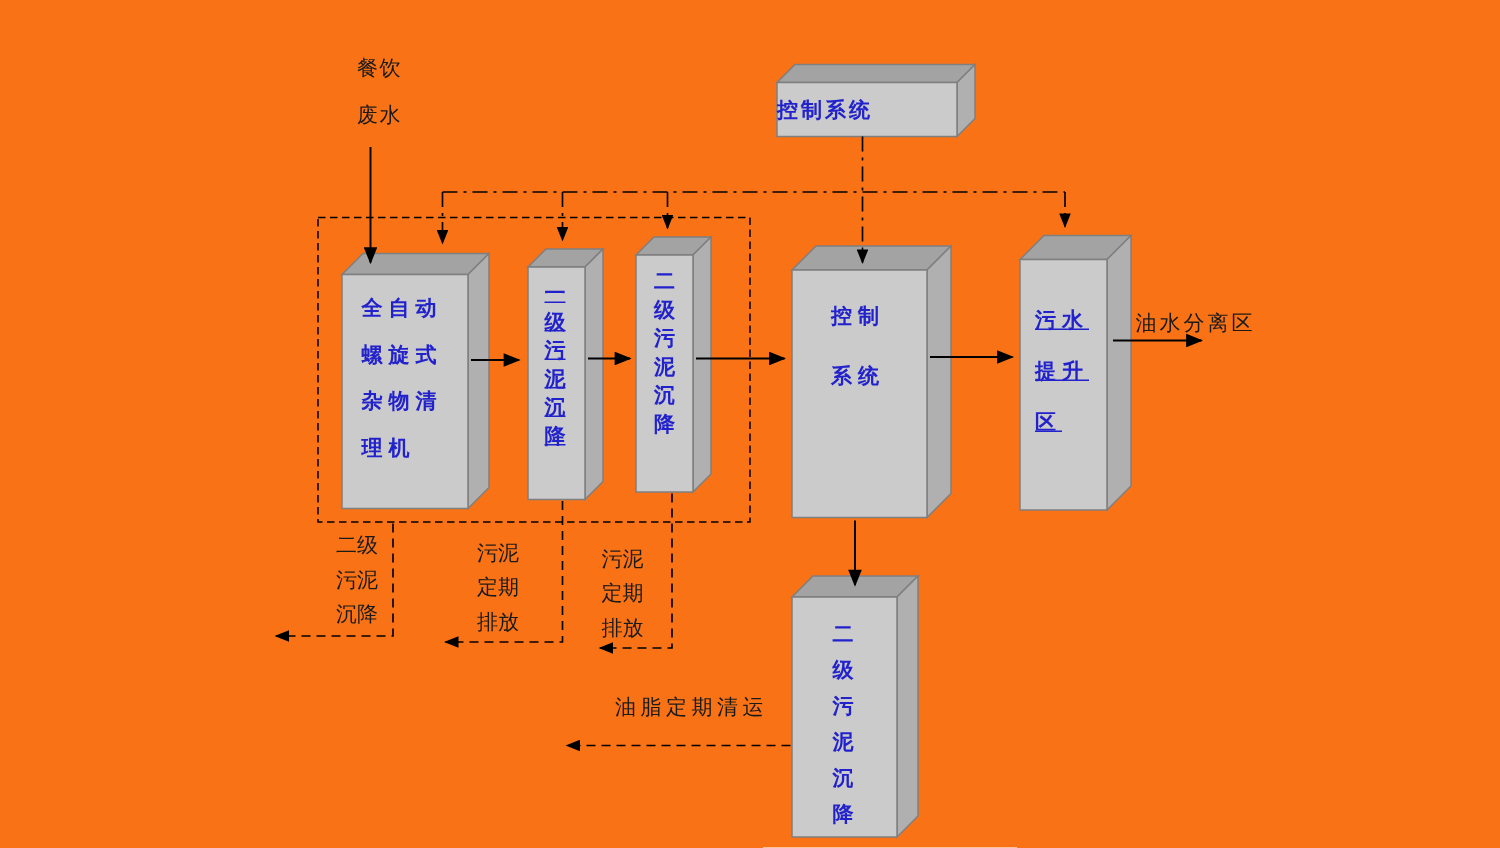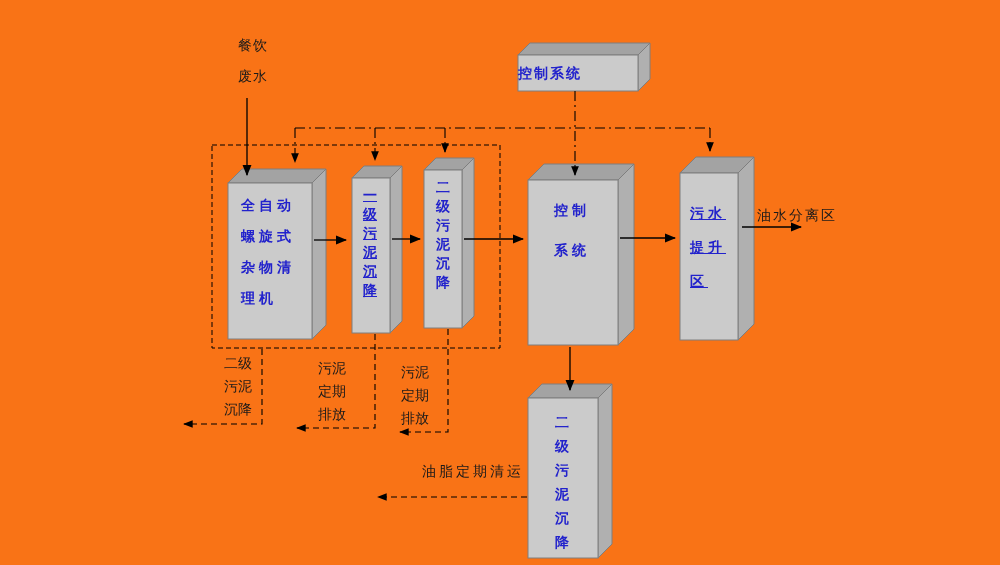--- a/index.html
+++ b/index.html
@@ -23,21 +23,21 @@
   .lbl-b1    { left:241px; top:190px; width:58px;  line-height:31px; letter-spacing:4px; }
   .lbl-b2    { left:363px; top:186px; width:16px;  line-height:19px;text-decoration:underline; }
   .lbl-b3    { left:435px; top:178px; width:16px;  line-height:19px;text-align:center; }
   .lbl-b4    { left:554px; top:190px; width:38px;  line-height:40px; letter-spacing:4px; }
   .lbl-b5    { left:690px; top:196px; width:38px;  line-height:34px; letter-spacing:4px;text-decoration:underline; }
   .lbl-b6    { left:555px; top:410px; width:16px;  line-height:24px; }
   .lbl-out   { left:757px; top:204px; white-space:nowrap; letter-spacing:2px; }
   .lbl-d1    { left:224px; top:352px; width:32px; }
   .lbl-d2    { left:318px; top:357px; width:32px; }
   .lbl-d3    { left:401px; top:361px; width:32px; }
-  .lbl-d4    { left:422px; top:460px; white-space:nowrap; letter-spacing:3px;text-align:right; }
+  .lbl-d4    { left:410px; top:460px; white-space:nowrap; letter-spacing:3px;text-align:right; }
 
   .face-front { fill:#cbcbcb; stroke:#7f7f7f; stroke-width:1; }
   .face-top   { fill:#a3a3a3; stroke:#7f7f7f; stroke-width:1; }
   .face-side  { fill:#b0b0b0; stroke:#7f7f7f; stroke-width:1; }
   .flow   { stroke:#000; stroke-width:1.3; fill:none; }
   .dashdot{ stroke:#000; stroke-width:1.1; fill:none; stroke-dasharray:10 4 2 4; }
   .dashed { stroke:#000; stroke-width:1.1; fill:none; stroke-dasharray:6 4; }
   .enclosure { fill:none; stroke:#000; stroke-width:1; stroke-dasharray:5 3; }
 </style>
 </head>

